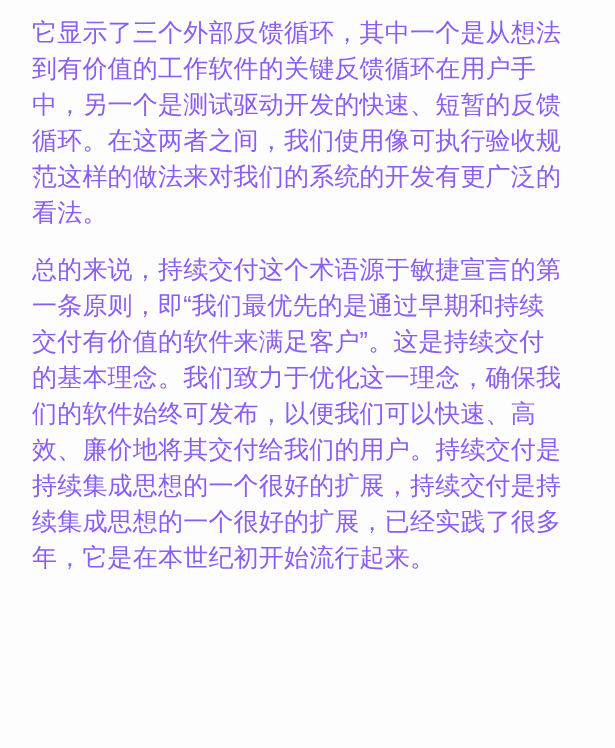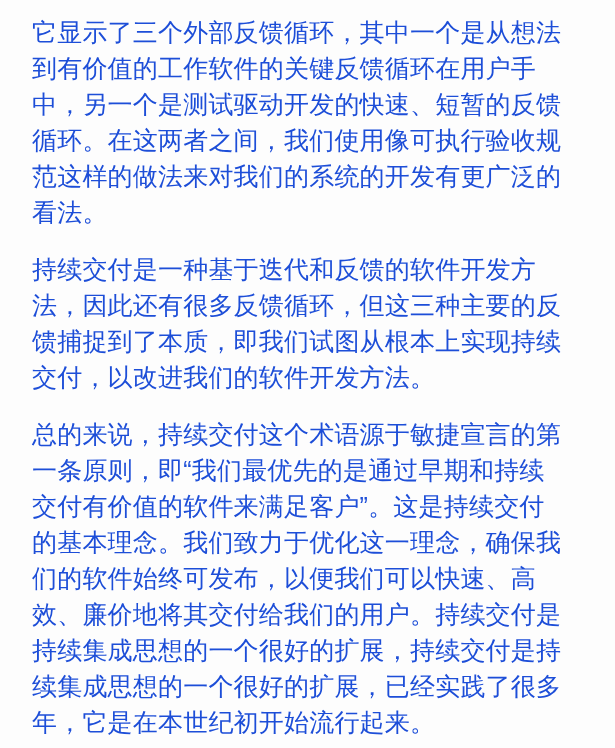--- a/index.html
+++ b/index.html
@@ -18,31 +18,30 @@
   }
   .article {
     width: 530px;
   }
   .article p {
     margin: 0 0 21px 0;
     font-family: "Liberation Sans", "DejaVu Sans", sans-serif;
     font-size: 25px;
     line-height: 36px;
     letter-spacing: 0.2px;
-    color: #1d4ed8;
+    color: #8b5cf6;
     text-align: left;
     word-break: break-all;
     overflow-wrap: break-word;
   }
   .article p:last-child {
     margin-bottom: 0;
   }
 </style>
 </head>
 <body>
 
 <div class="page">
   <div class="article">
     <p>它显示了三个外部反馈循环，其中一个是从想法到有价值的工作软件的关键反馈循环在用户手中，另一个是测试驱动开发的快速、短暂的反馈循环。在这两者之间，我们使用像可执行验收规范这样的做法来对我们的系统的开发有更广泛的看法。</p>
-    <p>持续交付是一种基于迭代和反馈的软件开发方法，因此还有很多反馈循环，但这三种主要的反馈捕捉到了本质，即我们试图从根本上实现持续交付，以改进我们的软件开发方法。</p>
     <p>总的来说，持续交付这个术语源于敏捷宣言的第一条原则，即“我们最优先的是通过早期和持续交付有价值的软件来满足客户”。这是持续交付的基本理念。我们致力于优化这一理念，确保我们的软件始终可发布，以便我们可以快速、高效、廉价地将其交付给我们的用户。持续交付是持续集成思想的一个很好的扩展，持续交付是持续集成思想的一个很好的扩展，已经实践了很多年，它是在本世纪初开始流行起来。</p>
   </div>
 </div>
 
 </body></html>

